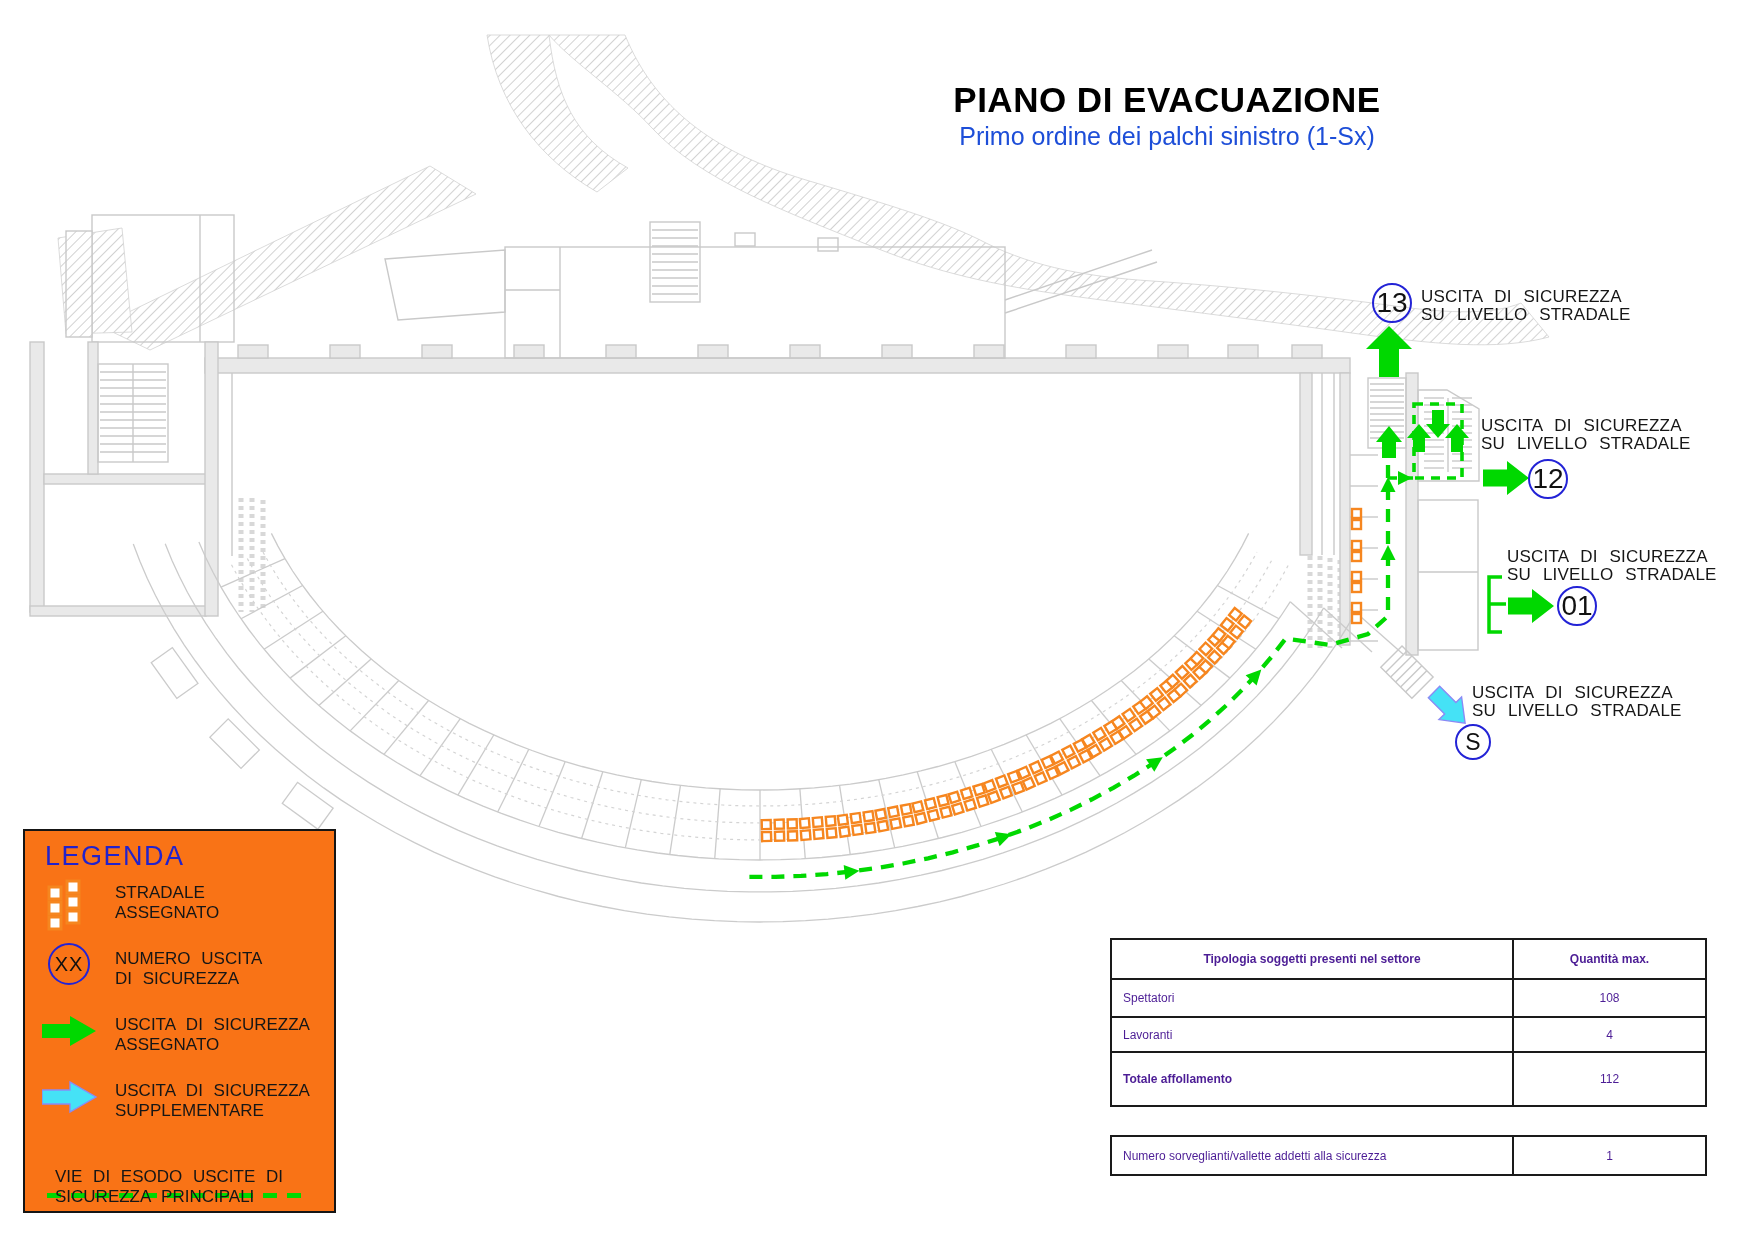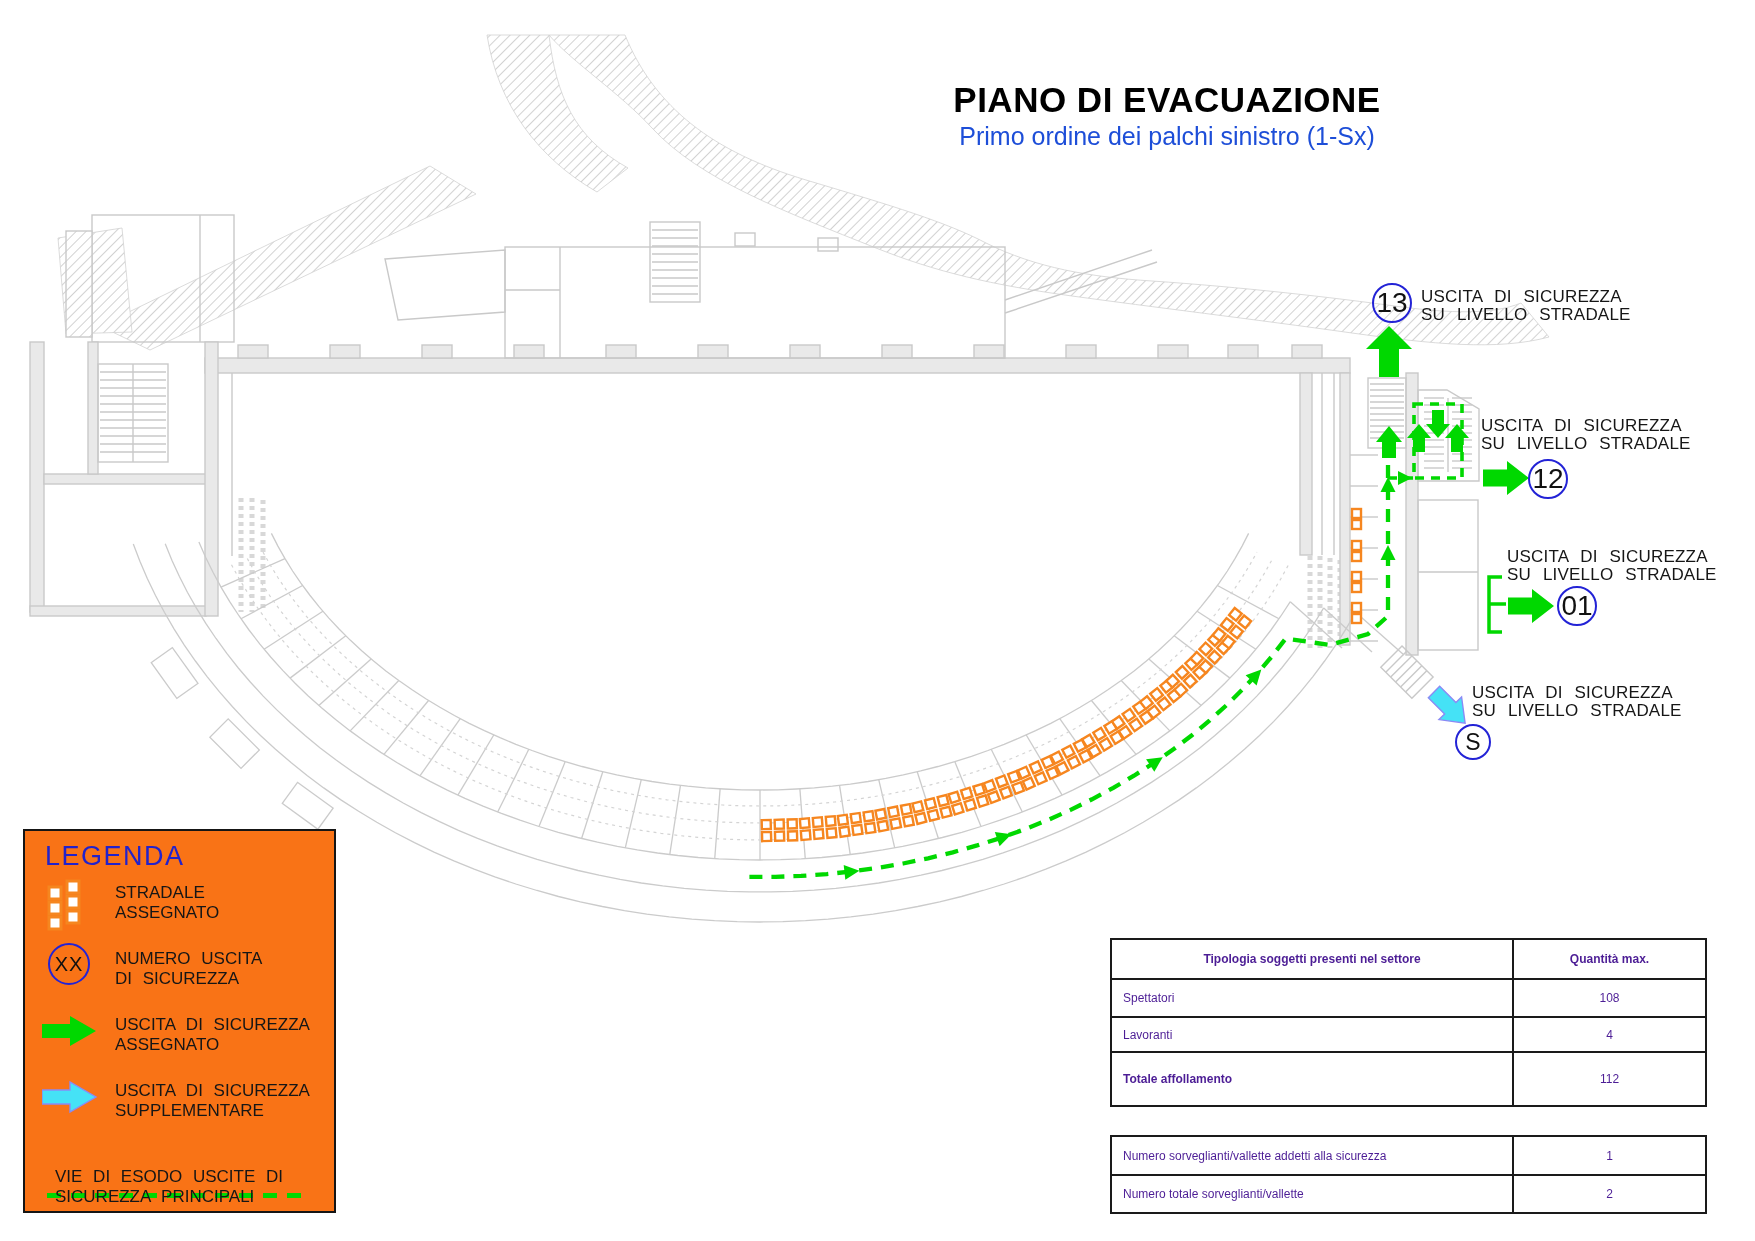--- a/index.html
+++ b/index.html
@@ -530,19 +530,15 @@
   <table class="info" id="table-bottom" style="left:1110px;top:1135px;width:595px;">
     <colgroup>
         <col style="width:402px">
         <col style="width:193px">
       </colgroup>
     <tbody id="tbody-bottom">
         <tr style="height: 39px;">
           <td class="lbl">Numero sorveglianti/vallette addetti alla sicurezza</td>
           <td class="val">1</td>
         </tr>
-        <tr style="height: 38px;">
-          <td class="lbl">Numero totale sorveglianti/vallette</td>
-          <td class="val">2</td>
-        </tr>
       </tbody>
   </table>
 </div>
 
 </body></html>

